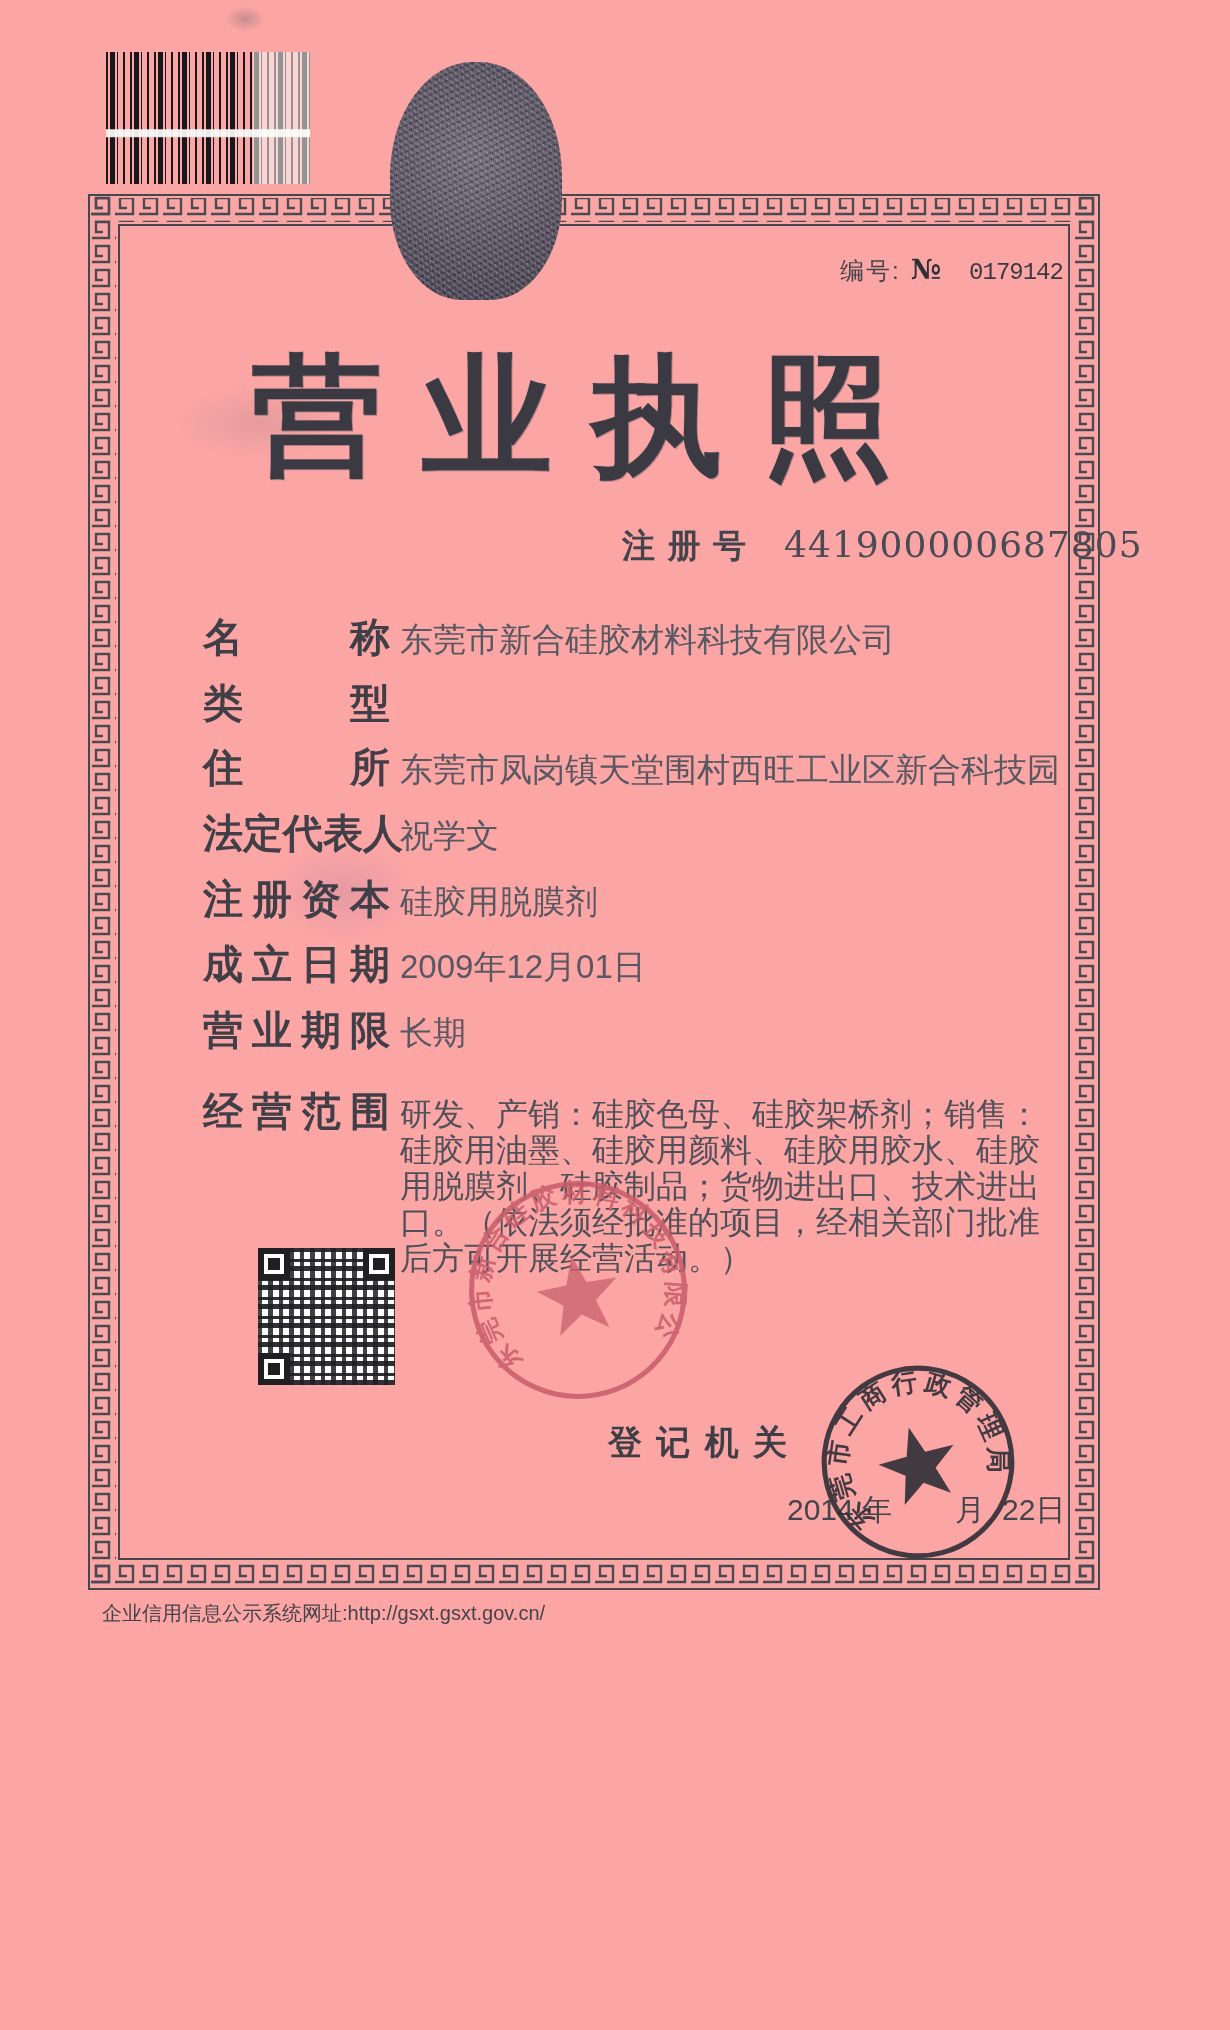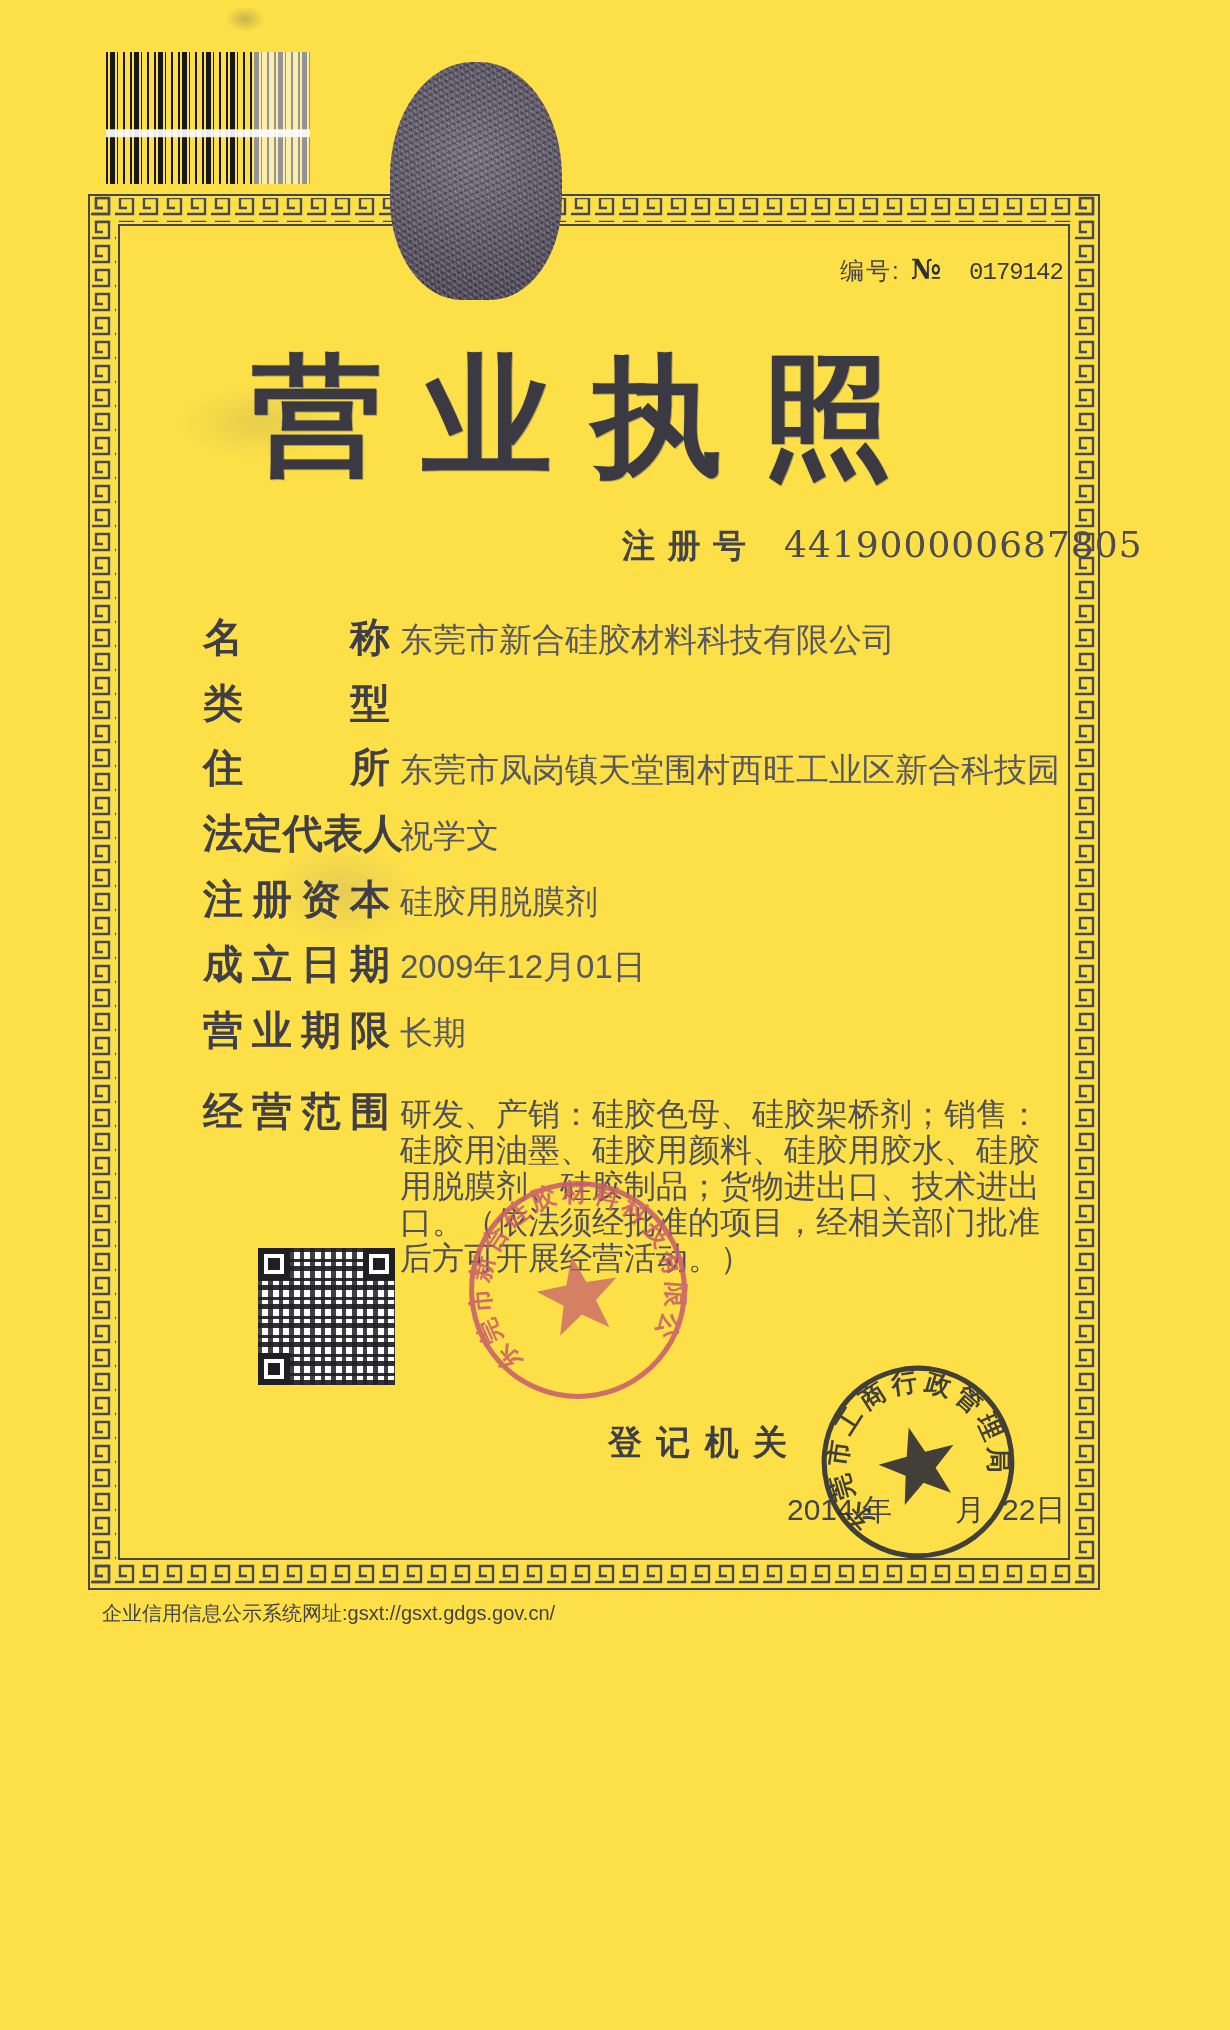--- a/index.html
+++ b/index.html
@@ -1,18 +1,18 @@
 <!DOCTYPE html>
 <html><head>
 <meta charset="utf-8">
 <style>
   html,body{margin:0;padding:0;background:#ffffff;}
   .scan-page{
     position:relative;width:1230px;height:2030px;overflow:hidden;
-    background:#fde047;
+    background:#fca5a5;
     font-family:"Liberation Sans","DejaVu Sans",sans-serif;
     color:#3c3c44;
   }
   
   .barcode{
     position:absolute;left:106px;top:52px;width:204px;height:132px;z-index:2;
     background-image:
       linear-gradient(180deg, transparent 0 58%, rgba(252,252,250,.92) 59% 64%, transparent 65% 100%),
       linear-gradient(90deg, transparent 0 72%, rgba(250,250,248,.55) 72% 100%),
       repeating-linear-gradient(90deg,
@@ -230,19 +230,19 @@
     <defs>
       <path id="bArc" d="M46.4,145 A70,70 0 1 1 153.6,145" fill="none"></path>
     </defs>
     <circle cx="100" cy="100" r="92" fill="none" stroke="#2e2e37" stroke-width="5"></circle>
     <polygon points="100,65 109.4,92.1 138,92.6 115.2,109.9 123.5,137.4 100,121 76.5,137.4 84.8,109.9 62,92.6 90.6,92.1" fill="#2e2e37"></polygon>
     <text font-size="25" letter-spacing="5" fill="#2e2e37" font-weight="bold">
       <textPath href="#bArc" startOffset="2">东莞市工商行政管理局</textPath>
     </text>
   </svg>
 
-  <div class="footer-left">企业信用信息公示系统网址:gsxt://gsxt.gdgs.gov.cn/</div>
+  <div class="footer-left">企业信用信息公示系统网址:http://gsxt.gsxt.gov.cn/</div>
 
   <div class="smudge a"></div>
   <div class="smudge b"></div>
   <div class="smudge c"></div>
 
 </div>
 
 </body></html>

